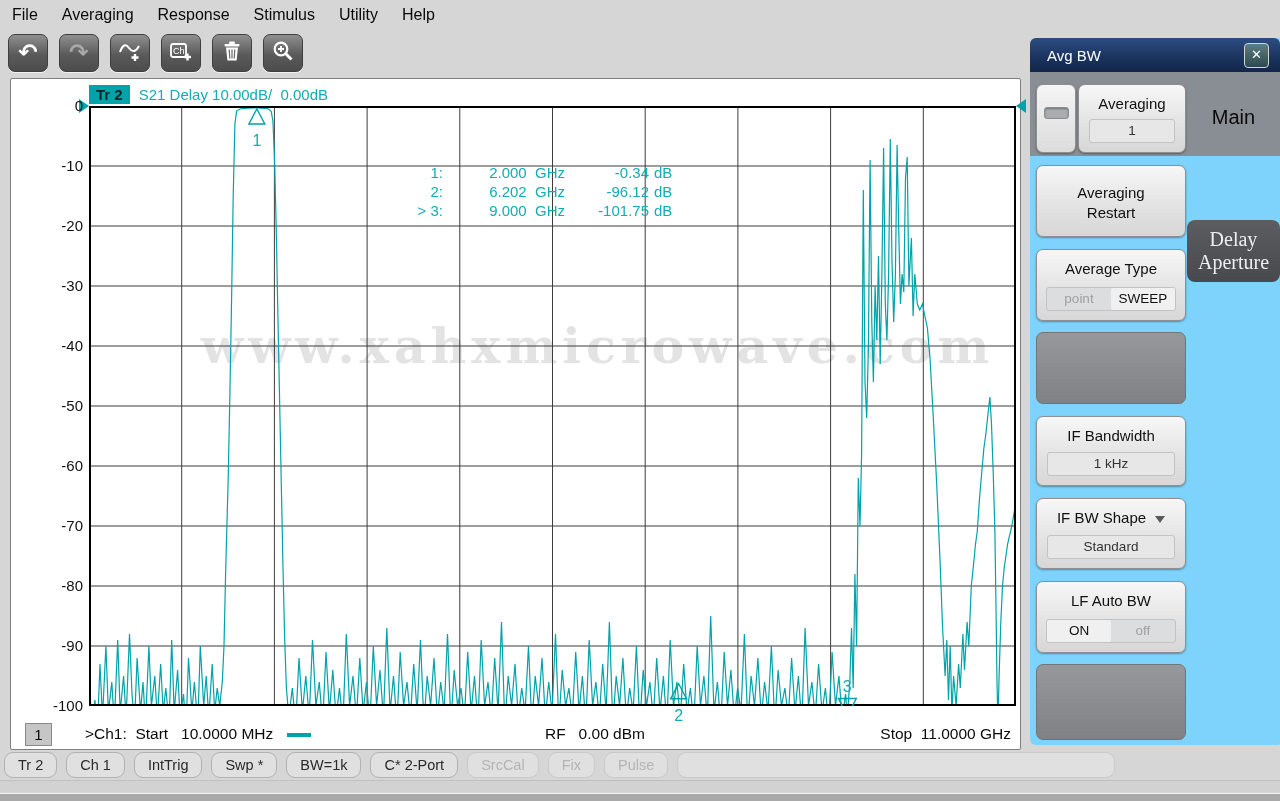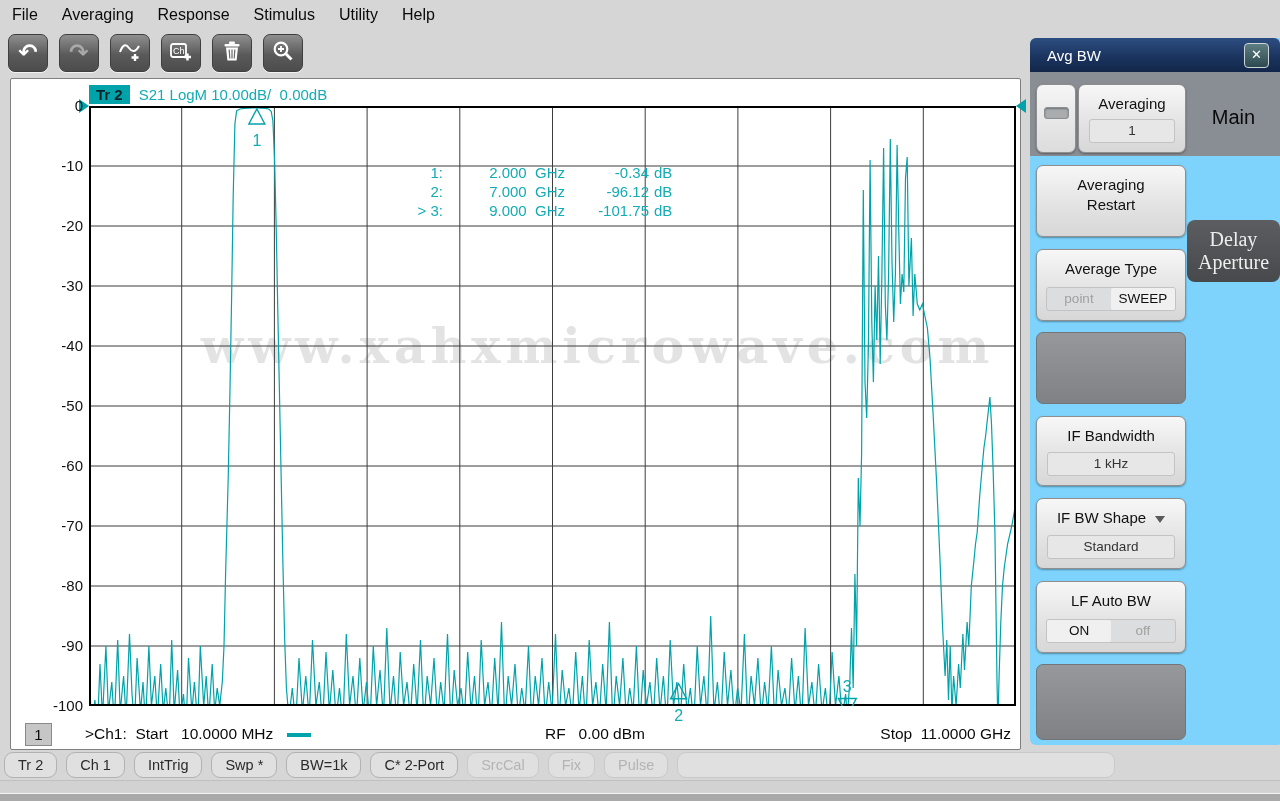--- a/index.html
+++ b/index.html
@@ -52,21 +52,21 @@
                 background:linear-gradient(#2d4d81,#1b3560 55%,#122649);display:flex;align-items:center;}
   .panel-title{color:#fff;font-size:15px;margin-left:17px;}
   .close-btn{position:absolute;right:11px;top:5px;width:23px;height:23px;border-radius:4px;
              border:1.5px solid #cdd5d8;background:linear-gradient(#5d7e82,#2d4950);
              color:#fff;font-size:13px;font-weight:bold;text-align:center;line-height:21px;}
   .top-band{position:absolute;left:0;top:34px;width:250px;height:84px;background:#898D94;}
   .pbtn{position:absolute;left:6px;width:148px;border-radius:7px;border:1px solid #8f8f8f;
         background:linear-gradient(#f7f7f7,#e2e2e2 60%,#d7d7d7);box-shadow:0 1px 2px rgba(0,0,0,.35);
         font-size:15px;color:#111;text-align:center;}
   .pbtn .plabel{margin-top:9px;line-height:19px;}
-  .pbtn .two-line{margin-top:9px;line-height:20px;}
+  .pbtn .two-line{margin-top:17px;line-height:20px;}
   .vbox{position:absolute;left:10px;right:10px;bottom:9px;height:22px;background:#e7e7e7;
         border:1px solid #c3c3c3;border-radius:3px;font-size:13.5px;color:#333;line-height:22px;text-align:center;}
   .seg{position:absolute;left:9px;right:9px;bottom:9px;height:22px;background:#dcddde;
        border:1px solid #c3c3c3;border-radius:3px;display:flex;font-size:13.5px;line-height:22px;}
   .seg span{flex:1;text-align:center;}
   .seg .on{background:#f0f0f0;color:#111;border-radius:2px;}
   .seg .off{color:#a0a0a0;}
   .blank-panel{position:absolute;left:6px;width:148px;border-radius:7px;border:1px solid #737477;
                background:linear-gradient(#97989b,#808184);}
   .toggle-btn{position:absolute;left:6px;top:46px;width:38px;height:67px;border-radius:7px;border:1px solid #8f8f8f;
@@ -143,21 +143,21 @@
             <path d="M14.8 14.8 L20.5 20.5" stroke="#fff" stroke-width="3"></path>
             <path d="M10 7 v6 M7 10 h6" stroke="#fff" stroke-width="1.8"></path>
           </svg>
       </span>
     </div>
   </div>
 
   <div class="plot-card">
     <div class="trace-header">
       <span class="trace-badge">Tr 2</span>
-      <span class="trace-title">S21 LogM 10.00dB/  0.00dB</span>
+      <span class="trace-title">S21 Delay 10.00dB/  0.00dB</span>
     </div>
     <div class="ref-arrow left"></div>
     <div class="ref-arrow right"></div>
     <div id="y-axis">
         <span style="top: -10px;">0</span>
         <span style="top: 50px;">-10</span>
         <span style="top: 110px;">-20</span>
         <span style="top: 170px;">-30</span>
         <span style="top: 230px;">-40</span>
         <span style="top: 290px;">-50</span>
@@ -211,21 +211,21 @@
       </div>
     <div class="marker-readout">
       <div class="mrow">
         <span class="mid">1:</span>
         <span class="mfreq">2.000  GHz</span>
         <span class="mval">-0.34</span>
         <span class="munit">dB</span>
       </div>
       <div class="mrow">
         <span class="mid">2:</span>
-        <span class="mfreq">7.000  GHz</span>
+        <span class="mfreq">6.202  GHz</span>
         <span class="mval">-96.12</span>
         <span class="munit">dB</span>
       </div>
       <div class="mrow">
         <span class="mid">&gt; 3:</span>
         <span class="mfreq">9.000  GHz</span>
         <span class="mval">-101.75</span>
         <span class="munit">dB</span>
       </div>
     </div>

